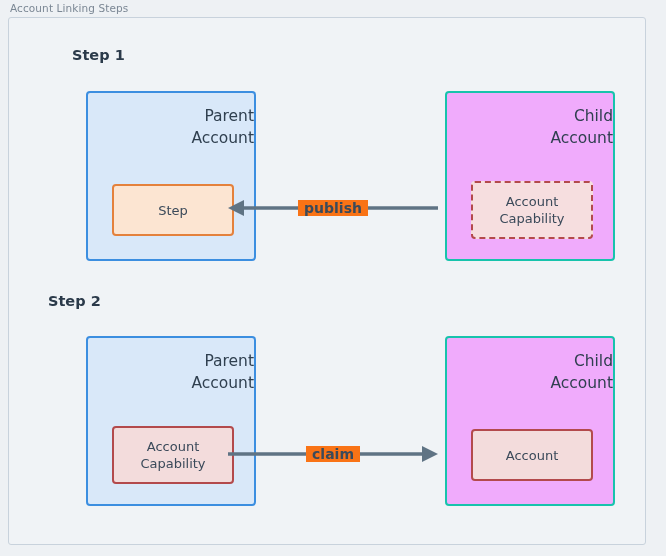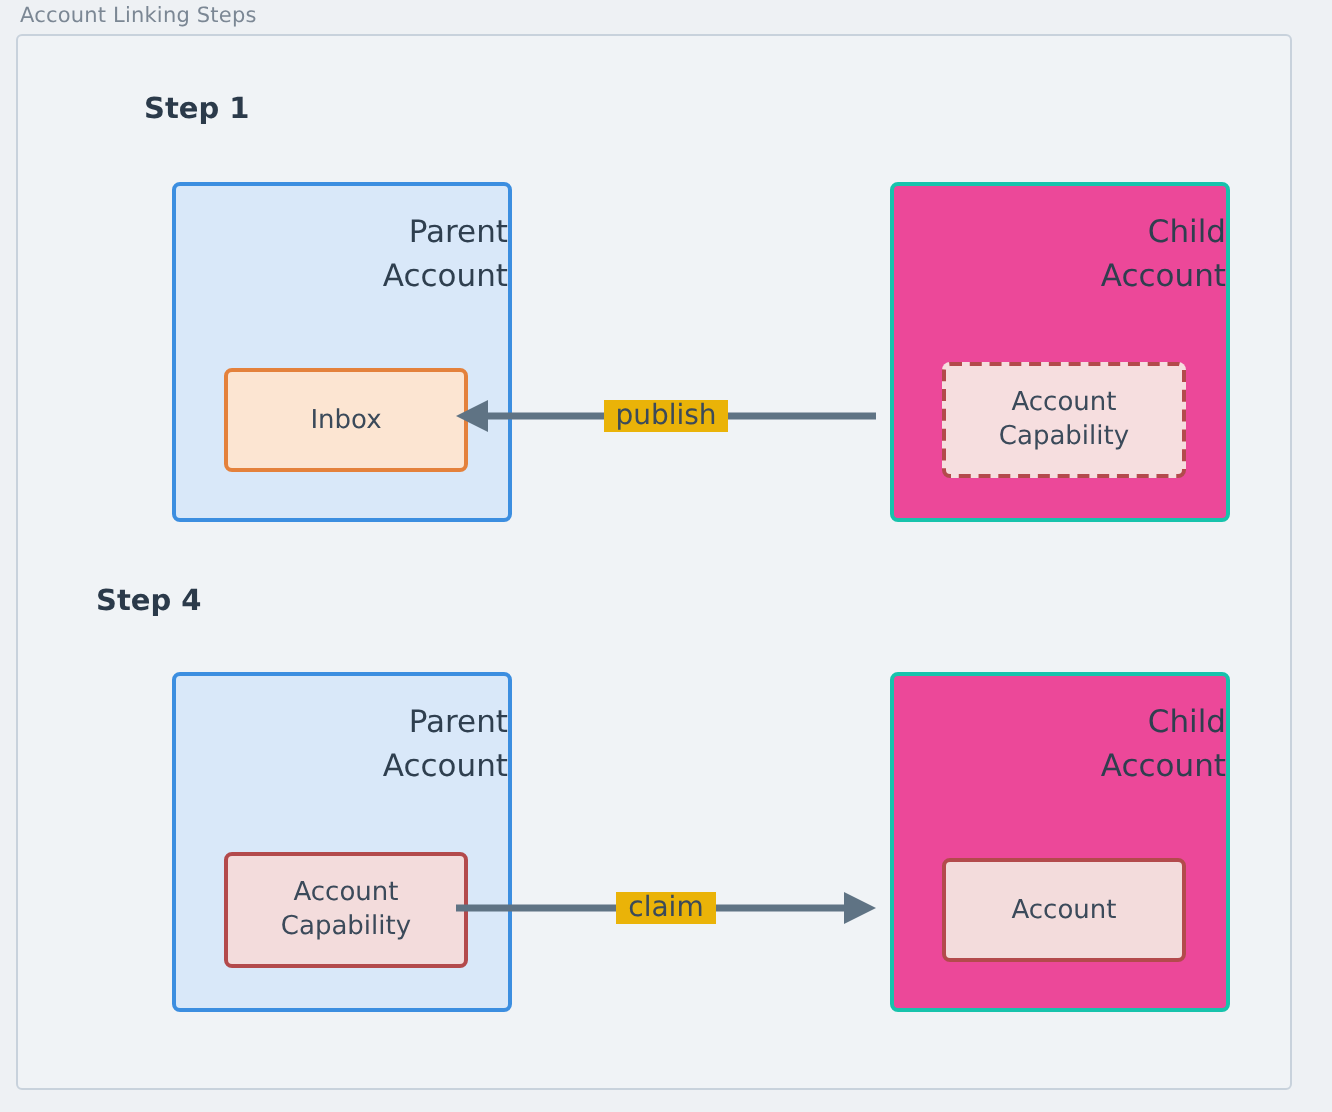--- a/index.html
+++ b/index.html
@@ -71,21 +71,21 @@
     font-size: 15.5px;
     line-height: 22px;
     color: #2f3f4f;
     white-space: pre-line;
   }
   .parent-box {
     background: #d9e8f9;
     border-color: #3c8ee0;
   }
   .child-box {
-    background: #ec4899;
+    background: #f0abfc;
     border-color: #17c3ac;
   }
 
   
   #s1-parent { left: 86px; top: 91px;  width: 170px; height: 170px; }
   #s1-child  { left: 445px; top: 91px; width: 170px; height: 170px; }
   
   #s2-parent { left: 86px; top: 336px;  width: 170px; height: 170px; }
   #s2-child  { left: 445px; top: 336px; width: 170px; height: 170px; }
 
@@ -133,60 +133,61 @@
     align-items: center;
     justify-content: center;
   }
   #conn-publish { left: 228px; top: 188px; width: 210px; }
   #conn-claim   { left: 228px; top: 434px; width: 210px; }
 
   .connector svg { position: absolute; left: 0; top: 0; }
   .conn-label {
     position: relative;
     z-index: 2;
-    background: #eab308;
+    background: #f97316;
     padding: 0 6px;
     font-size: 14px;
     color: #3b4a5a;
     white-space: nowrap;
+    font-weight: bold;
   }
 </style>
 </head>
 <body>
 
 <div id="stage">
 
   <div class="frame-title">Account Linking Steps</div>
 
   <div class="frame"></div>
 
   <div class="step-label" id="step1-label">Step 1</div>
 
   <div class="account-box parent-box" id="s1-parent">
     <div class="account-title">Parent
 Account</div>
-    <div class="chip chip-inbox" id="s1-parent-chip">Inbox</div>
+    <div class="chip chip-inbox" id="s1-parent-chip">Step</div>
   </div>
 
   <div class="account-box child-box" id="s1-child">
     <div class="account-title">Child
 Account</div>
     <div class="chip chip-cap-dashed" id="s1-child-chip">Account
 Capability</div>
   </div>
 
   <div class="connector" id="conn-publish">
     <svg width="210" height="40" viewBox="0 0 210 40">
       <line x1="14" y1="20" x2="210" y2="20" stroke="#5f7384" stroke-width="3.5"></line>
       <polygon points="0,20 16,12 16,28" fill="#5f7384"></polygon>
     </svg>
     <span class="conn-label">publish</span>
   </div>
 
-  <div class="step-label" id="step2-label">Step 4</div>
+  <div class="step-label" id="step2-label">Step 2</div>
 
   <div class="account-box parent-box" id="s2-parent">
     <div class="account-title">Parent
 Account</div>
     <div class="chip chip-cap-solid" id="s2-parent-chip">Account
 Capability</div>
   </div>
 
   <div class="account-box child-box" id="s2-child">
     <div class="account-title">Child

